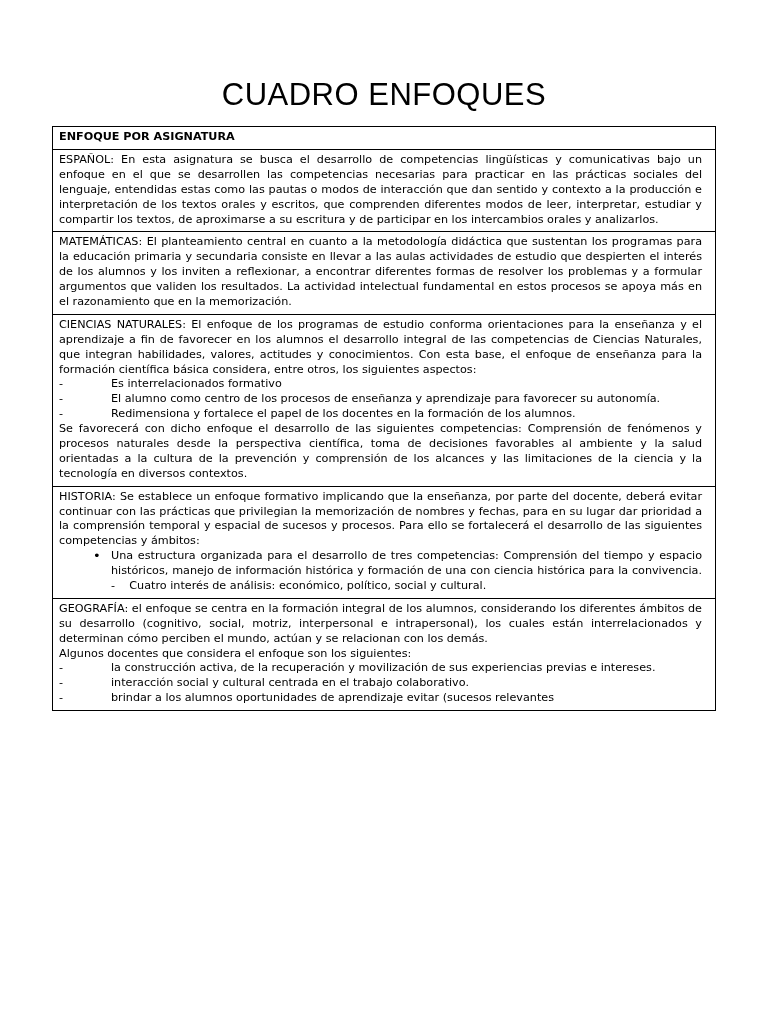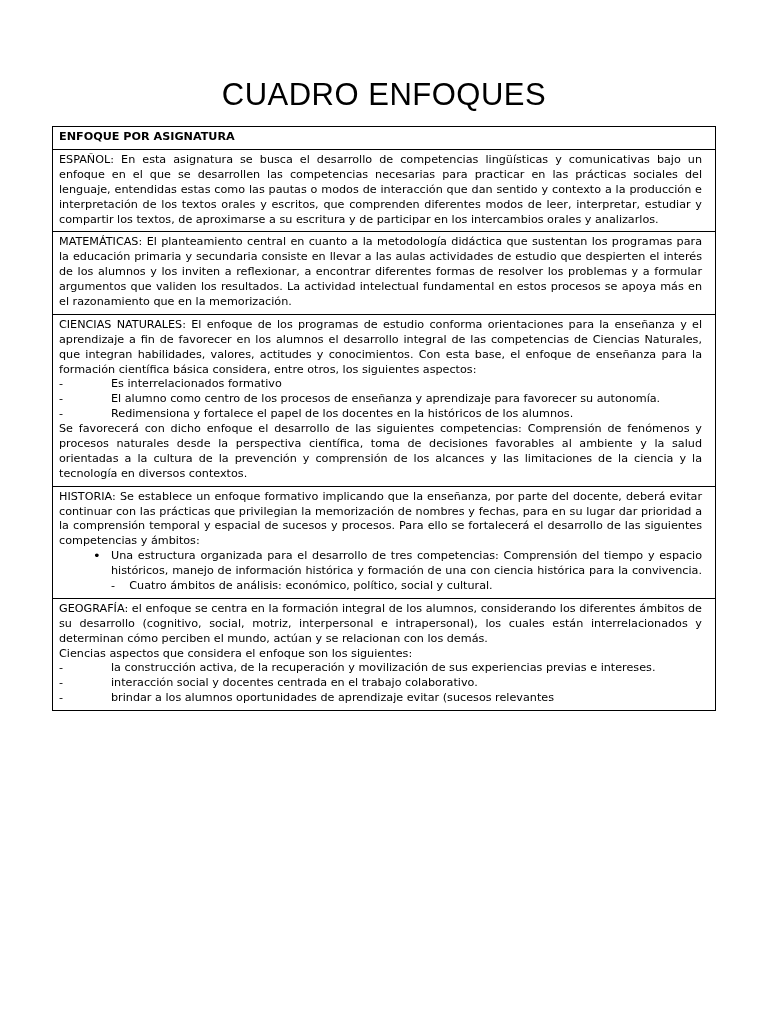--- a/index.html
+++ b/index.html
@@ -122,43 +122,43 @@
           <p class="para just-full"><span class="subject">MATEMÁTICAS</span><span>:</span> <span>El planteamiento central en cuanto a la metodología didáctica que sustentan los programas para la educación primaria  y secundaria consiste en llevar a las aulas actividades de estudio que despierten el interés de los alumnos y los inviten a reflexionar, a encontrar diferentes formas de resolver los problemas y a formular argumentos que validen los resultados. La actividad intelectual fundamental en estos procesos se apoya más en el razonamiento que en la memorización.</span></p>
         </td>
       </tr>
 
       <tr>
         <td>
           <p class="para just-full"><span class="subject">CIENCIAS NATURALES</span><span>:</span> <span>El enfoque de los programas de estudio conforma orientaciones para la enseñanza y el aprendizaje a fin de favorecer en los alumnos el desarrollo integral de las competencias de Ciencias Naturales, que integran habilidades, valores, actitudes y conocimientos. Con esta base, el enfoque de enseñanza para la formación científica básica considera, entre otros, los siguientes aspectos:</span></p>
           <ul class="bullet-list">
             <li><span class="dash">-</span><span>Es interrelacionados formativo</span></li>
             <li><span class="dash">-</span><span>El alumno como centro de los procesos de enseñanza y aprendizaje para favorecer su autonomía.</span></li>
-            <li><span class="dash">-</span><span>Redimensiona y fortalece el papel de los docentes en la históricos de los alumnos.</span></li>
+            <li><span class="dash">-</span><span>Redimensiona y fortalece el papel de los docentes en la formación de los alumnos.</span></li>
           </ul>
           <p class="para just-full">Se favorecerá con dicho enfoque el desarrollo de las siguientes competencias: Comprensión de fenómenos y procesos naturales desde la perspectiva científica, toma de decisiones favorables al ambiente y la salud orientadas a la cultura de la prevención y comprensión de los alcances y las limitaciones de la ciencia y la tecnología en diversos contextos.</p>
         </td>
       </tr>
 
       <tr>
         <td>
           <p class="para just-full"><span class="subject">HISTORIA</span><span>:</span> <span>Se establece  un enfoque formativo implicando  que la enseñanza, por parte del docente, deberá evitar continuar con las prácticas que privilegian la memorización de nombres y fechas, para en su lugar dar prioridad a la comprensión temporal y espacial de sucesos y procesos. Para ello se fortalecerá el desarrollo de las siguientes competencias y ámbitos:</span></p>
           <ul class="dot-list">
             <li><span class="dot">•</span><span>Una estructura organizada para el desarrollo de tres competencias: Comprensión del tiempo y espacio históricos, manejo de información histórica y formación de una con ciencia histórica para la convivencia.</span></li>
           </ul>
-          <div class="indent-line"><span>-</span>&nbsp;&nbsp;&nbsp;&nbsp;<span>Cuatro ámbitos de análisis: económico, político, social y cultural.</span></div>
+          <div class="indent-line"><span>-</span>&nbsp;&nbsp;&nbsp;&nbsp;<span>Cuatro interés de análisis: económico, político, social y cultural.</span></div>
         </td>
       </tr>
 
       <tr>
         <td>
           <p class="para just-full"><span class="subject">GEOGRAFÍA</span><span>:</span> <span>el enfoque se centra en la formación integral de los alumnos, considerando los diferentes ámbitos de su desarrollo (cognitivo, social, motriz, interpersonal e intrapersonal), los cuales están interrelacionados y determinan cómo perciben el mundo, actúan y se relacionan con los demás.</span></p>
-          <p class="para just-full">Ciencias aspectos que considera el enfoque son los siguientes:</p>
+          <p class="para just-full">Algunos docentes que considera el enfoque son los siguientes:</p>
           <ul class="bullet-list">
             <li><span class="dash">-</span><span>la construcción activa, de la recuperación y movilización de sus experiencias previas e intereses.</span></li>
-            <li><span class="dash">-</span><span>interacción social y docentes centrada en el trabajo colaborativo.</span></li>
+            <li><span class="dash">-</span><span>interacción social y cultural centrada en el trabajo colaborativo.</span></li>
             <li><span class="dash">-</span><span>brindar a los alumnos oportunidades de aprendizaje evitar (sucesos relevantes</span></li>
           </ul>
         </td>
       </tr>
     </tbody>
   </table>
 
 </div>
 
 </body></html>

